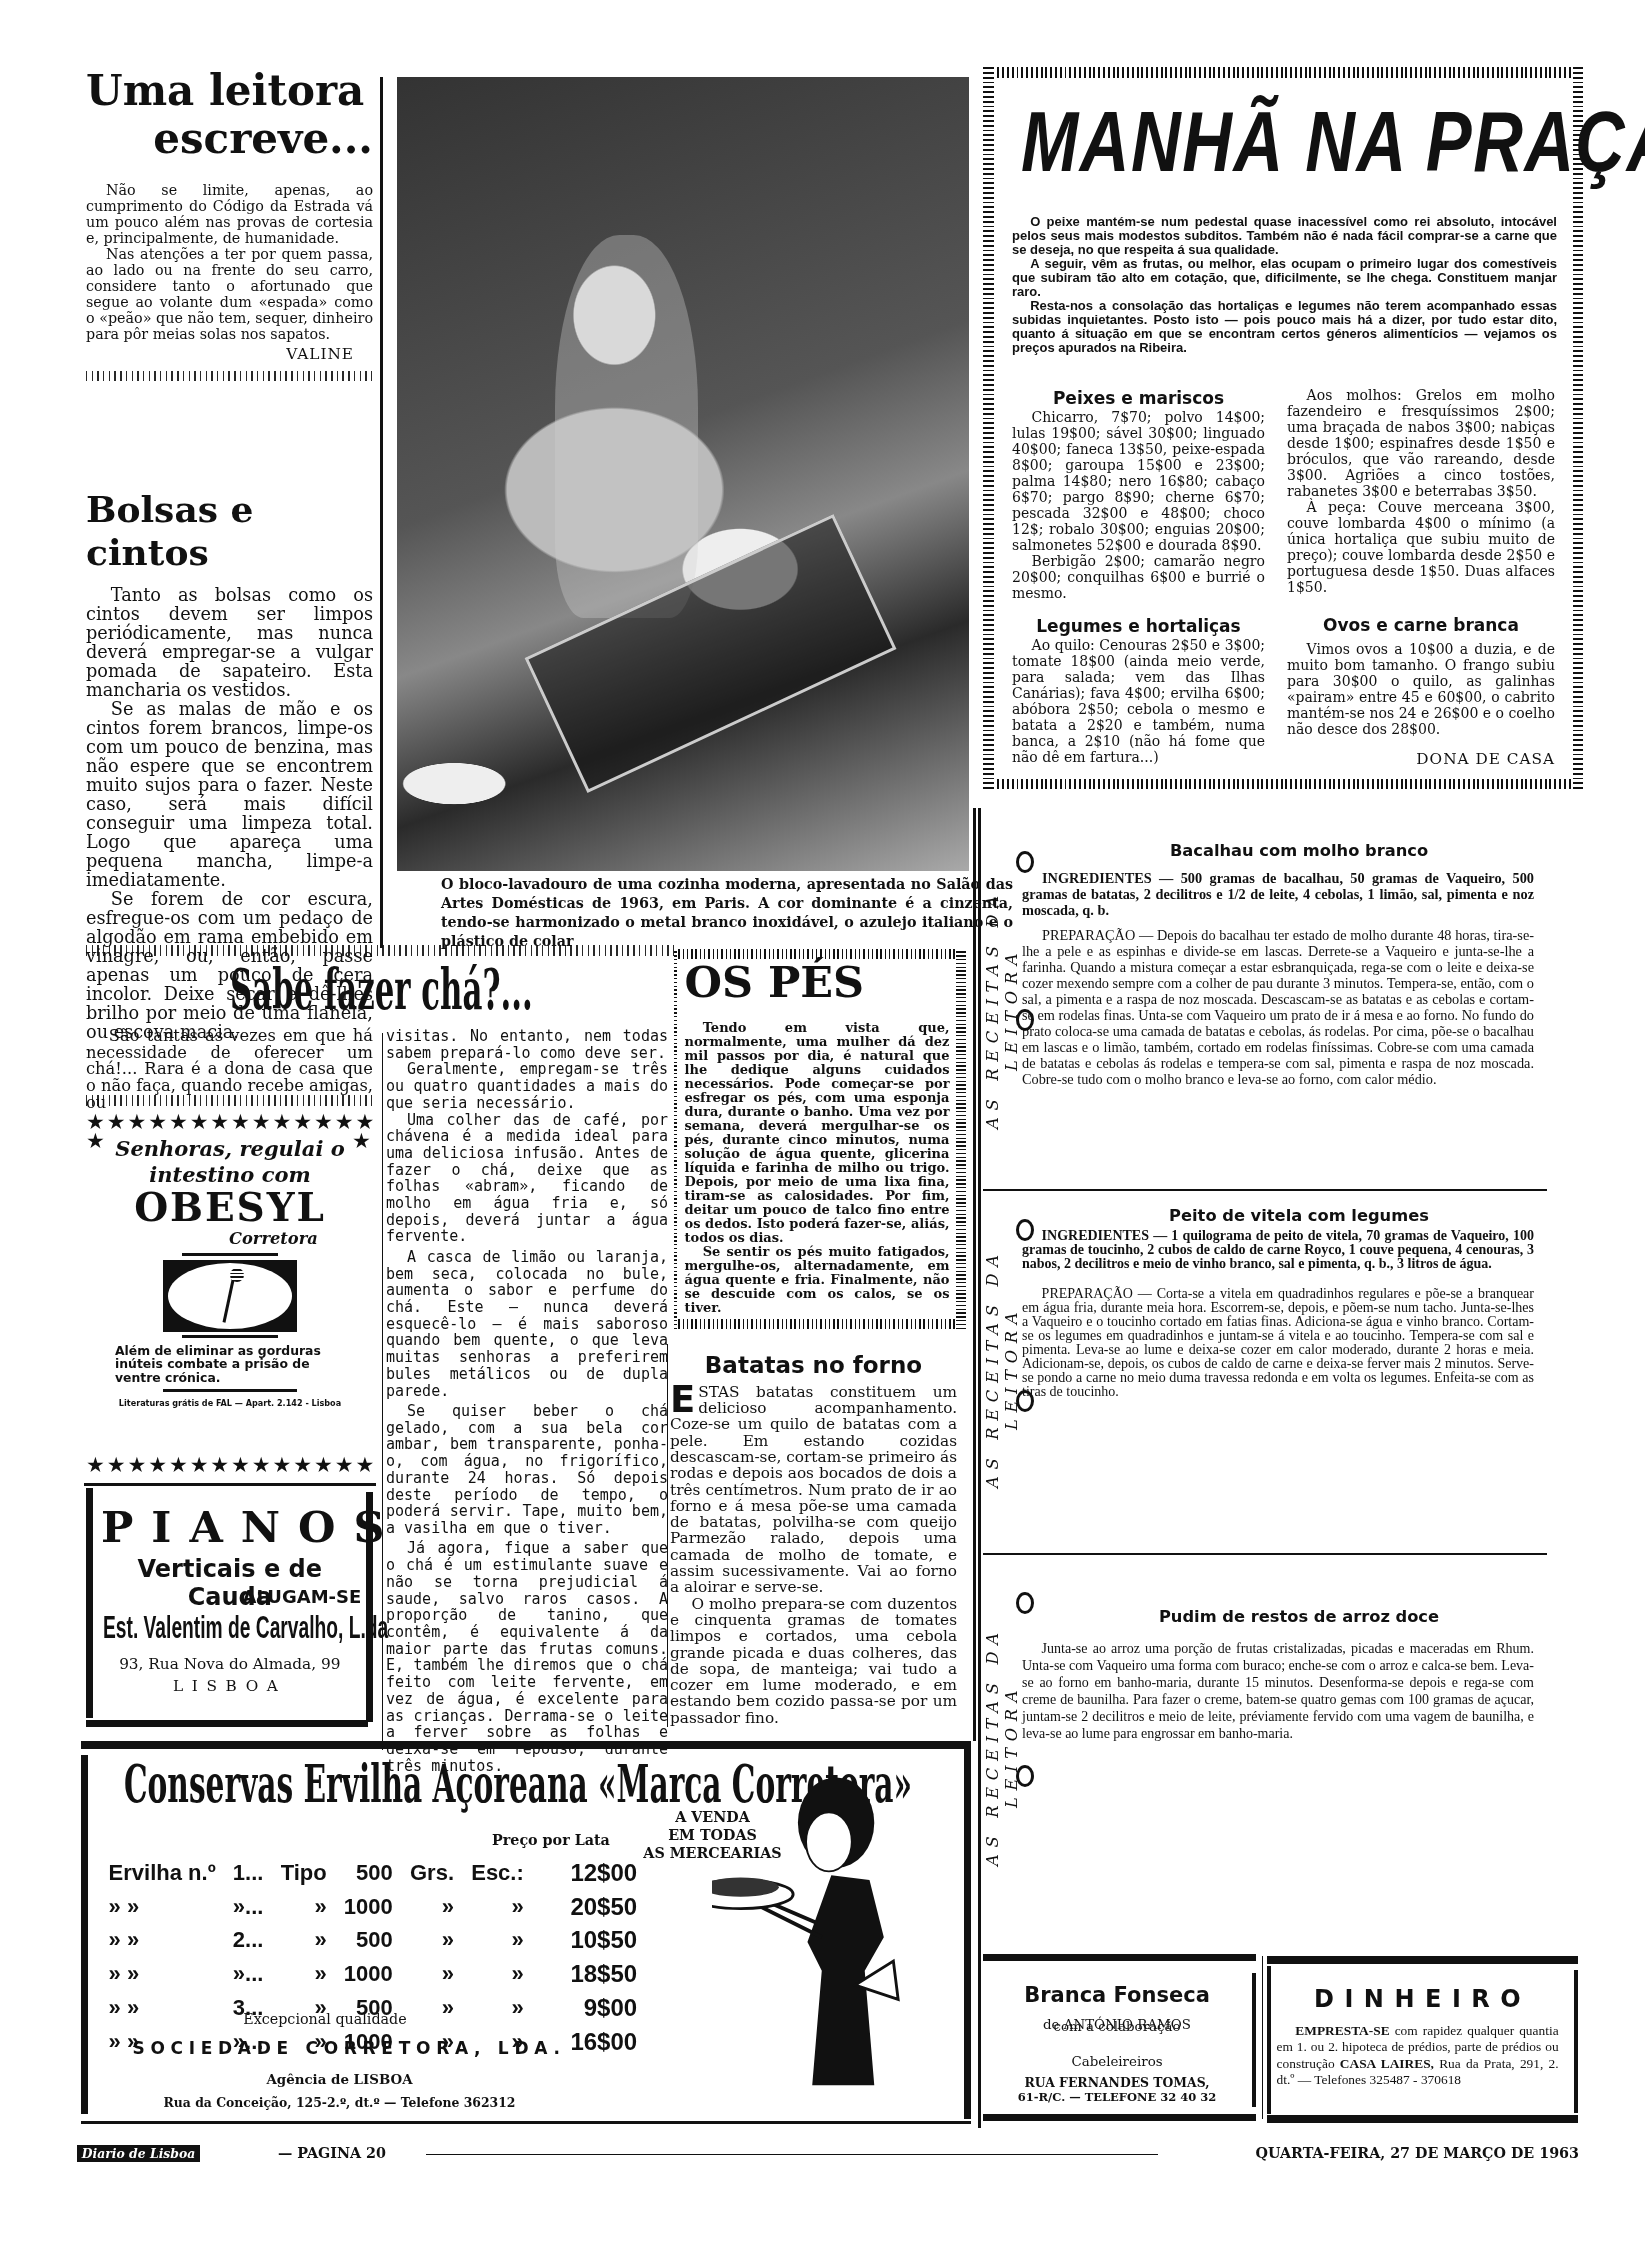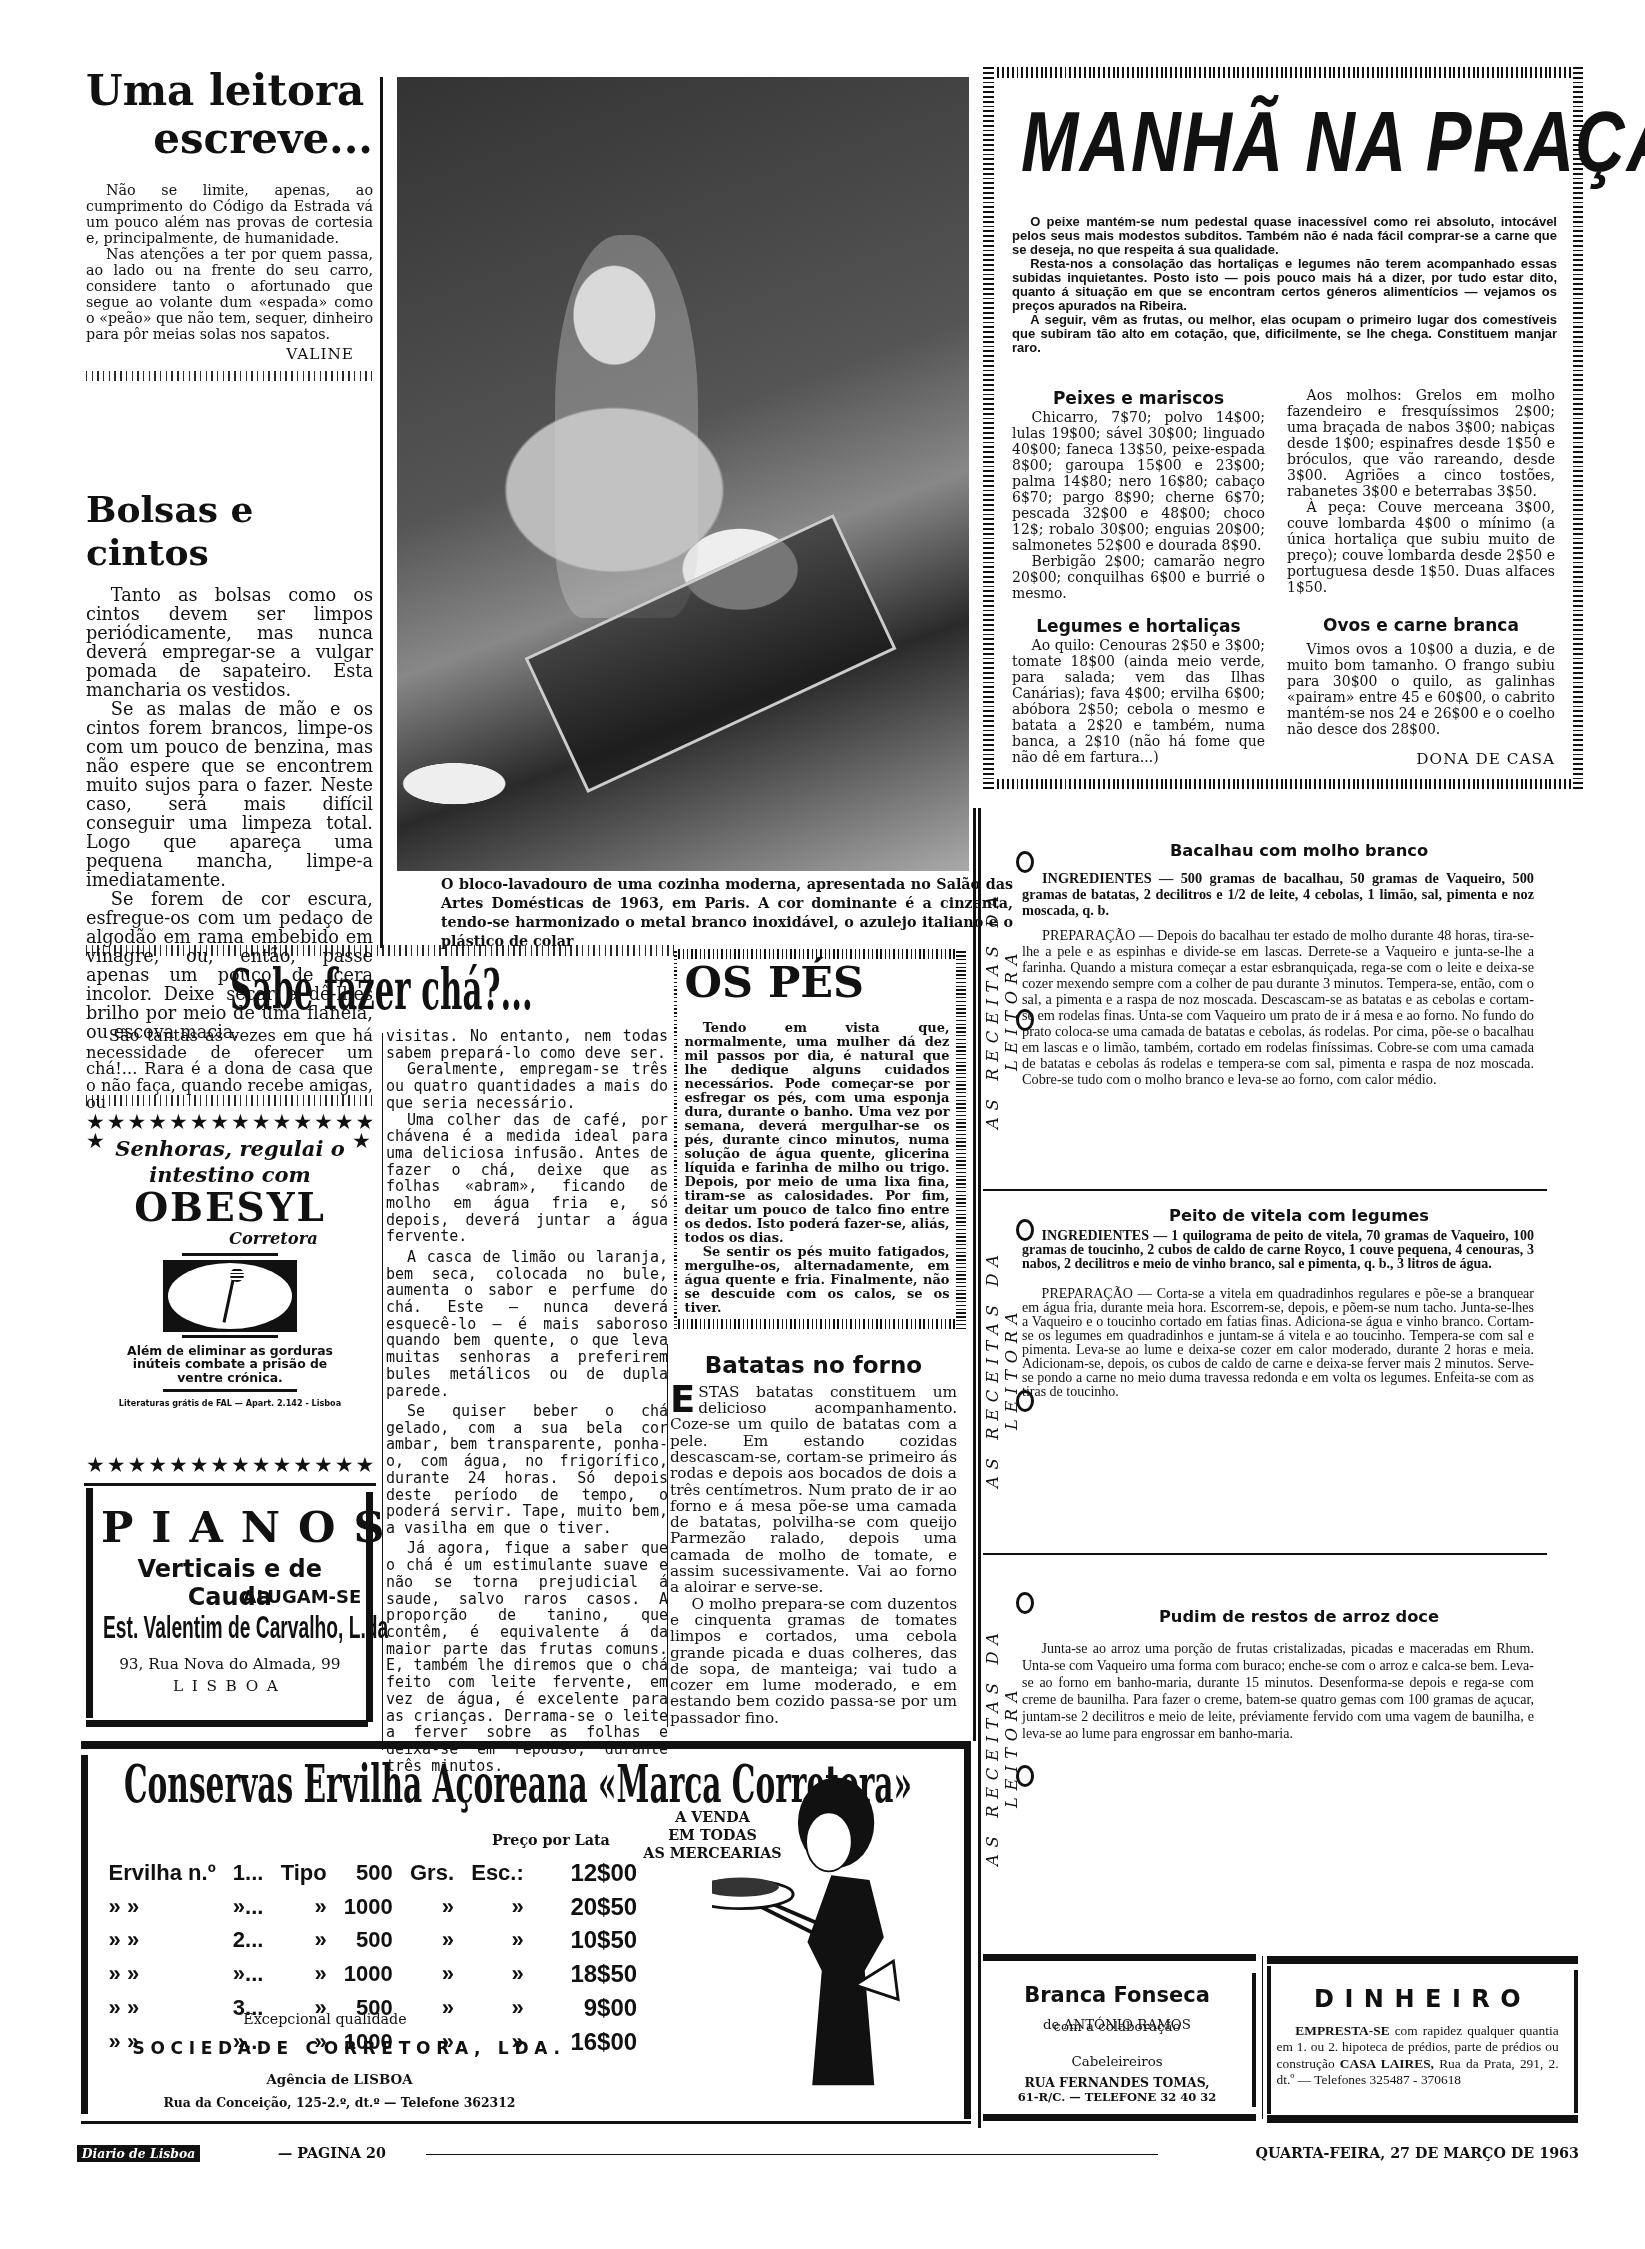--- a/index.html
+++ b/index.html
@@ -62,22 +62,22 @@
 <div class="abs" style="left:983px;top:67px;width:600px;height:722px;">
   <div class="abs hatch-h" style="left:0;top:0;width:100%;"></div>
   <div class="abs hatch-h" style="left:0;bottom:0;width:100%;"></div>
   <div class="abs hatch-v" style="left:0;top:0;height:100%;"></div>
   <div class="abs hatch-v" style="right:0;top:0;height:100%;"></div>
 
   <div class="abs" style="left:38px;top:29px;width:526px;font-family:'Liberation Sans',sans-serif;font-weight:bold;font-style:italic;font-size:86px;line-height:91px;transform:scaleX(.8);transform-origin:left top;white-space:nowrap;letter-spacing:1.9px;">MANHÃ NA PRAÇA</div>
 
   <div class="abs just" style="left:29px;top:148px;width:545px;font-family:'Liberation Sans',sans-serif;font-weight:bold;font-size:13px;line-height:14px;">
     <p class="indent">O peixe mantém-se num pedestal quase inacessível como rei absoluto, intocável pelos seus mais modestos subditos. Também não é nada fácil comprar-se a carne que se deseja, no que respeita á sua qualidade.</p>
+    <p class="indent">A seguir, vêm as frutas, ou melhor, elas ocupam o primeiro lugar dos comestíveis que subiram tão alto em cotação, que, dificilmente, se lhe chega. Constituem manjar raro.</p>
     <p class="indent">Resta-nos a consolação das hortaliças e legumes não terem acompanhado essas subidas inquietantes. Posto isto — pois pouco mais há a dizer, por tudo estar dito, quanto á situação em que se encontram certos géneros alimentícios — vejamos os preços apurados na Ribeira.</p>
-    <p class="indent">A seguir, vêm as frutas, ou melhor, elas ocupam o primeiro lugar dos comestíveis que subiram tão alto em cotação, que, dificilmente, se lhe chega. Constituem manjar raro.</p>
   </div>
 
   <div class="abs just" style="left:29px;top:320px;width:253px;font-size:14px;line-height:16px;">
     <div style="text-align:center;font-family:'DejaVu Sans',sans-serif;font-weight:bold;font-size:17px;line-height:22px;">Peixes e mariscos</div>
     <p class="indent">Chicarro, 7$70; polvo 14$00; lulas 19$00; sável 30$00; linguado 40$00; faneca 13$50, peixe-espada 8$00; garoupa 15$00 e 23$00; palma 14$80; nero 16$80; cabaço 6$70; pargo 8$90; cherne 6$70; pescada 32$00 e 48$00; choco 12$; robalo 30$00; enguias 20$00; salmonetes 52$00 e dourada 8$90.</p>
     <p class="indent">Berbigão 2$00; camarão negro 20$00; conquilhas 6$00 e burrié o mesmo.</p>
     <div style="text-align:center;font-family:'DejaVu Sans',sans-serif;font-weight:bold;font-size:17px;line-height:22px;margin-top:14.3px;">Legumes e hortaliças</div>
     <p class="indent">Ao quilo: Cenouras 2$50 e 3$00; tomate 18$00 (ainda meio verde, para salada; vem das Ilhas Canárias); fava 4$00; ervilha 6$00; abóbora 2$50; cebola o mesmo e batata a 2$20 e também, numa banca, a 2$10 (não há fome que não dê em fartura...)</p>
   </div>
 
@@ -114,21 +114,21 @@
   <div class="abs" style="left:29px;top:50px;width:230px;text-align:center;font-family:'DejaVu Serif',serif;font-style:italic;font-weight:bold;font-size:21px;">intestino com</div>
   <div class="abs" style="left:29px;top:72px;width:230px;text-align:center;font-family:'DejaVu Serif',serif;font-weight:900;font-size:39px;letter-spacing:1.9px;">OBESYL</div>
   <div class="abs" style="left:143px;top:117px;font-family:'DejaVu Serif',serif;font-style:italic;font-weight:bold;font-size:16.3px;">Corretora</div>
   <div class="abs" style="left:96px;top:141px;width:96px;height:2.9px;background:#111;"></div>
   <div class="abs" style="left:77px;top:148px;width:134px;height:72px;background:#111;">
     <div style="position:absolute;left:4.8px;top:2.9px;width:124px;height:66px;border-radius:50%;background:#fff;"></div>
     <div style="position:absolute;left:65px;top:9.6px;width:2.9px;height:53px;background:#111;transform:rotate(12deg);"></div>
     <div style="position:absolute;left:67px;top:7.7px;width:14.3px;height:14.3px;border-radius:50%;background:repeating-linear-gradient(0deg,#111 0 1.9px,#fff 1.9px 3.8px);"></div>
   </div>
   <div class="abs" style="left:96px;top:223px;width:96px;height:2.9px;background:#111;"></div>
-  <div class="abs" style="left:29px;top:232px;width:230px;text-align:center;font-family:'DejaVu Sans',sans-serif;font-weight:bold;font-size:12.4px;line-height:13.4px;">Além de eliminar as gorduras inúteis combate a prisão de ventre crónica.</div>
+  <div class="abs" style="left:29px;top:232px;width:230px;font-family:'DejaVu Sans',sans-serif;font-weight:bold;font-size:12.4px;line-height:13.4px;">Além de eliminar as gorduras inúteis combate a prisão de ventre crónica.</div>
   <div class="abs" style="left:77px;top:277px;width:134px;height:2.9px;background:#111;"></div>
   <div class="abs" style="left:29px;top:286px;width:230px;text-align:center;font-family:'DejaVu Sans',sans-serif;font-weight:bold;font-size:8.1px;">Literaturas grátis de FAL — Apart. 2.142 - Lisboa</div>
 </div>
 
 <div class="abs" style="left:84px;top:1483px;width:292px;height:239px;">
   <div class="abs" style="left:0;top:0;width:100%;height:2.9px;background:#111;"></div>
   <div class="abs" style="left:1.9px;top:4.8px;width:6.7px;height:230px;background:#111;"></div>
   <div class="abs" style="right:2.9px;top:8.6px;width:6.7px;height:230px;background:#111;"></div>
   <div class="abs" style="left:1.9px;bottom:-4.8px;width:282px;height:6.7px;background:#111;"></div>
   <div class="abs" style="left:17px;top:19px;width:263px;text-align:center;font-family:'DejaVu Serif',serif;font-weight:900;font-size:43px;letter-spacing:18px;">PIANOS</div>

